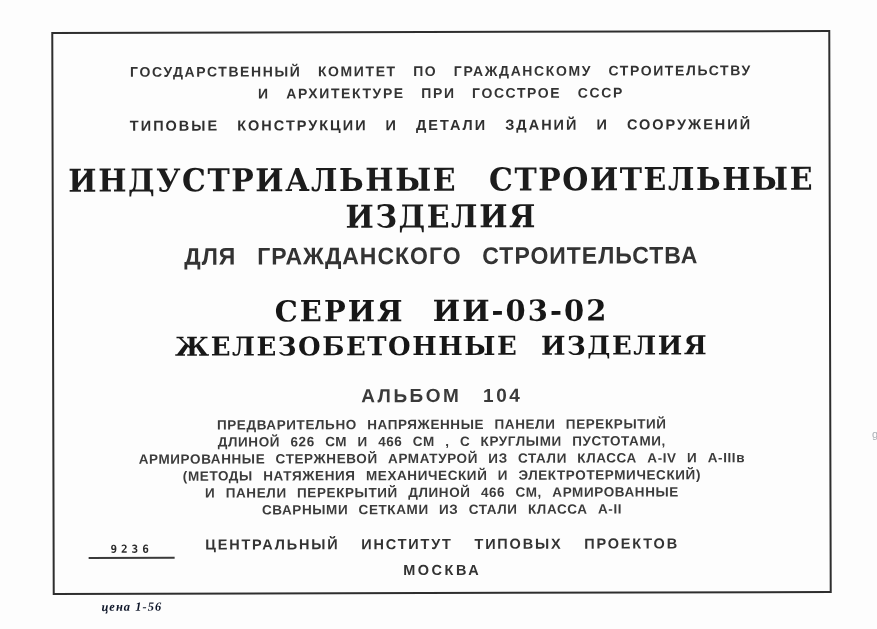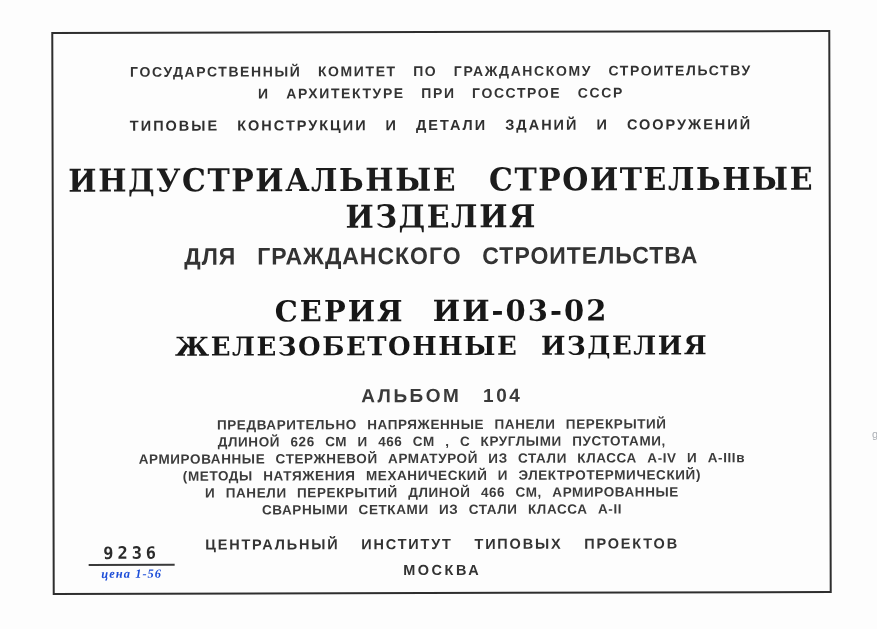--- a/index.html
+++ b/index.html
@@ -120,35 +120,36 @@
     color: #333;
   }
   .stamp-block {
     position: absolute;
     left: 34px; top: 509px;
     width: 86px;
     text-align: center;
   }
   .stamp-number {
     font-family: "DejaVu Sans Mono", monospace;
-    font-size: 17px;
+    font-size: 11px;
     font-weight: bold;
     letter-spacing: 4px;
     color: #2b2b2b;
     border-bottom: 2px solid #3a3a3a;
     padding-bottom: 1px;
   }
   .stamp-price {
     font-family: "Liberation Serif", serif;
     font-style: italic;
     font-weight: bold;
     font-size: 12.5px;
     letter-spacing: 1px;
-    color: #1d4ed8;
+    color: #0f172a;
     padding-top: 1px;
+    margin-top: 40px;
   }
   .watermark {
     position: absolute;
     left: 872px; top: 428px;
     font-size: 11px;
     color: #a9adb3;
     letter-spacing: 0.2px;
   }
 </style>
 </head>

